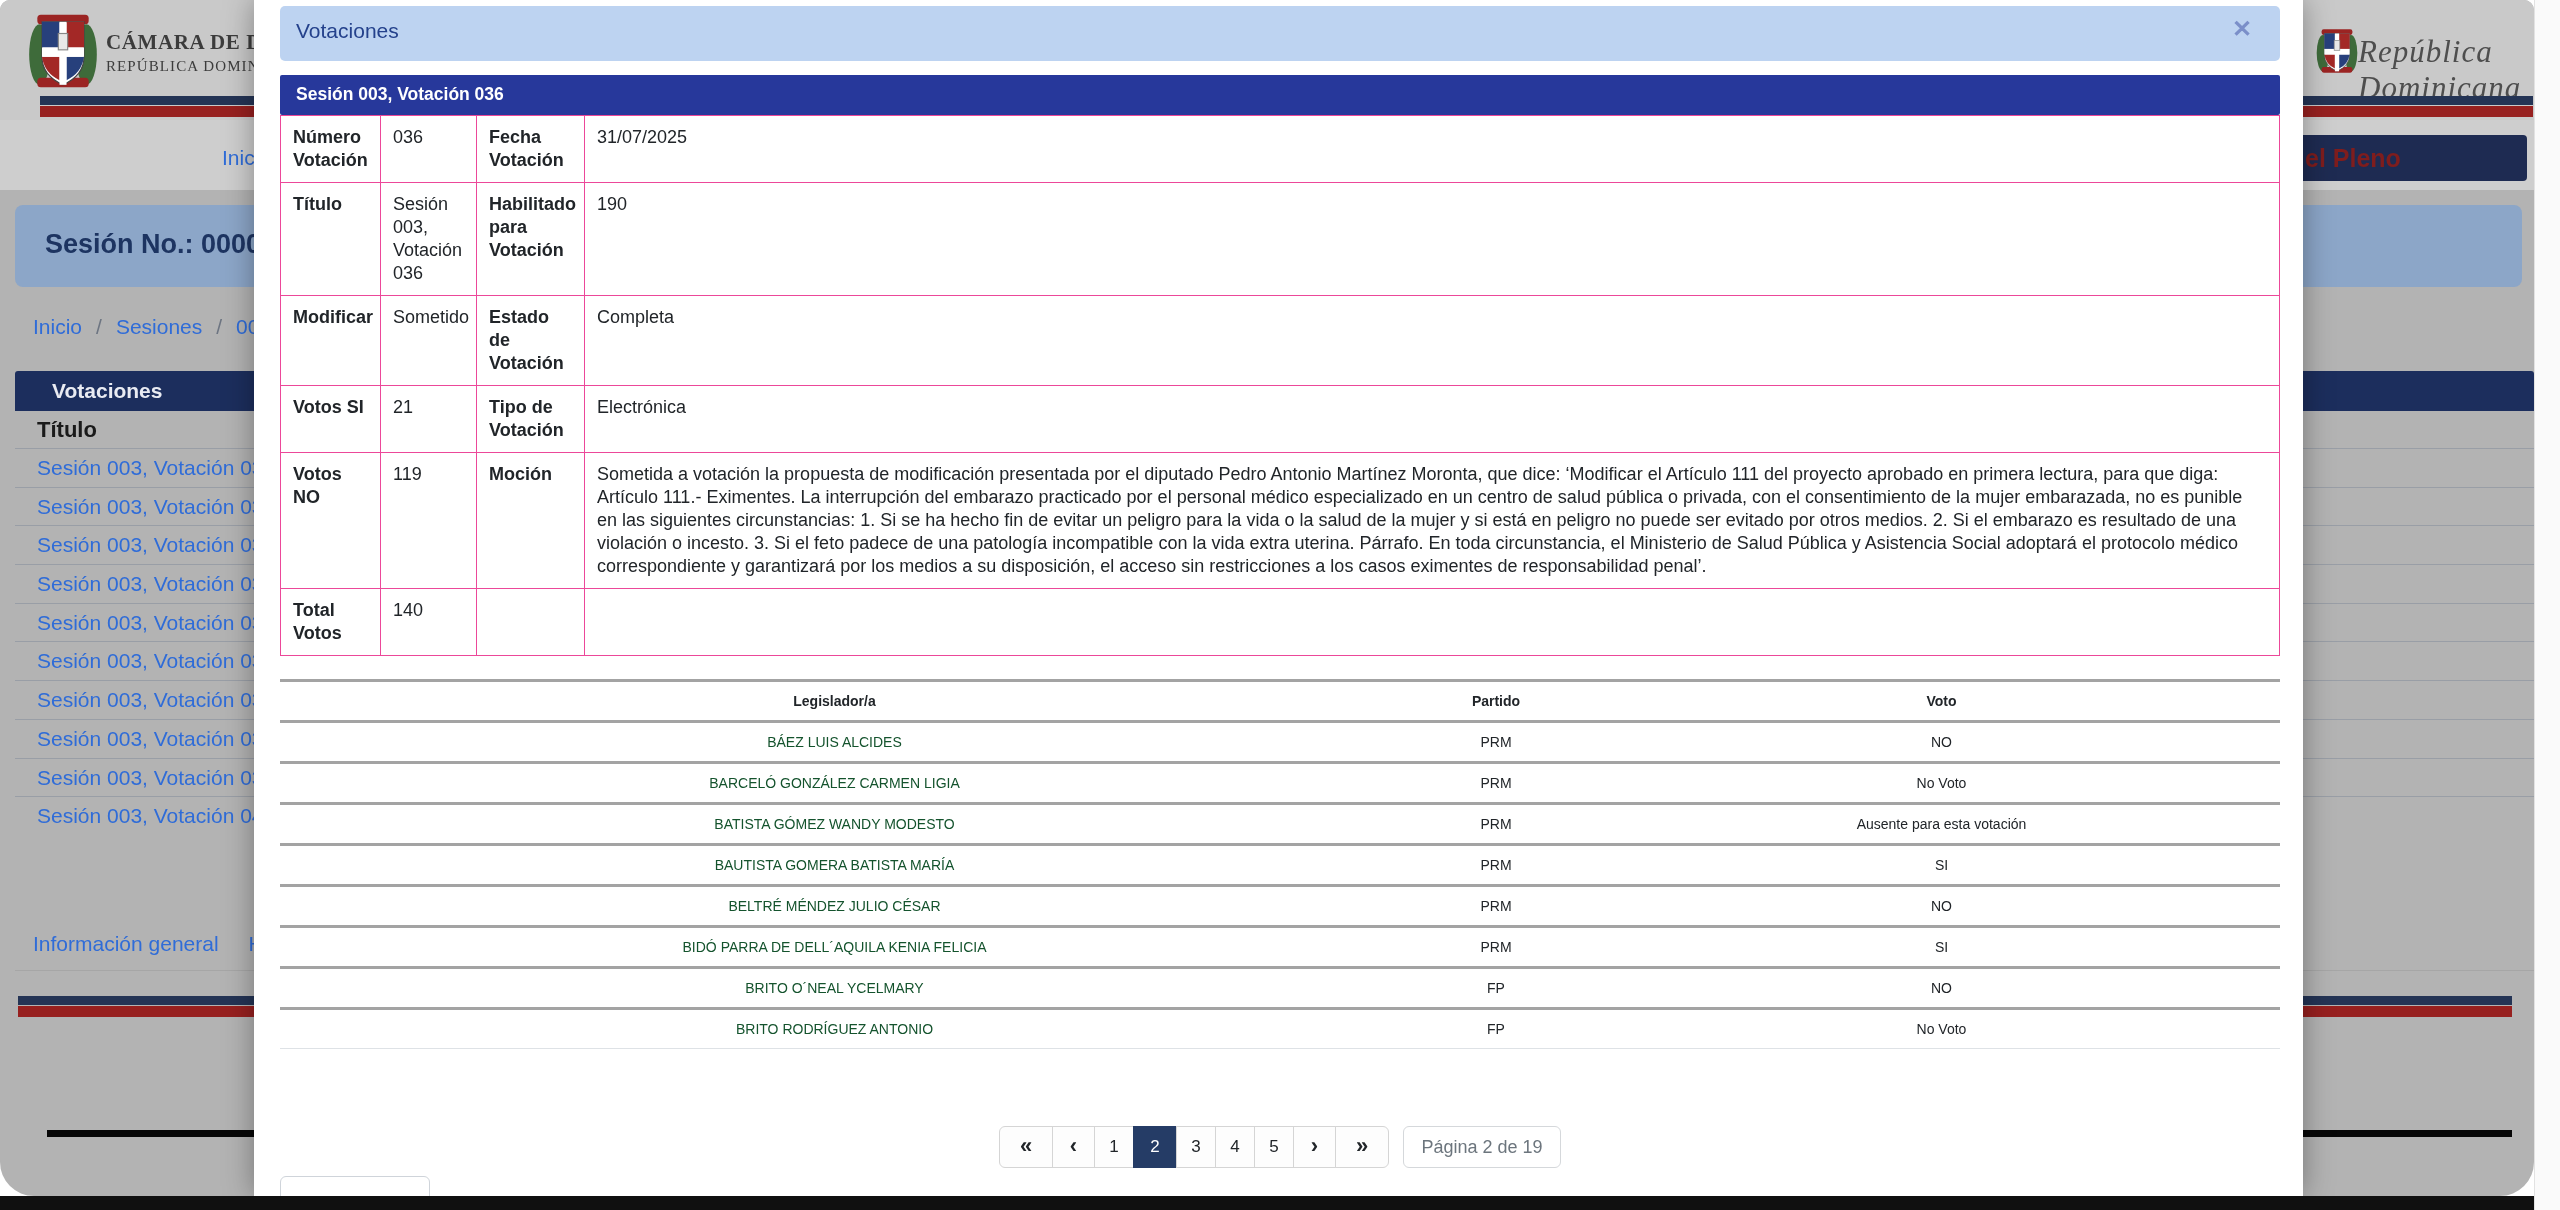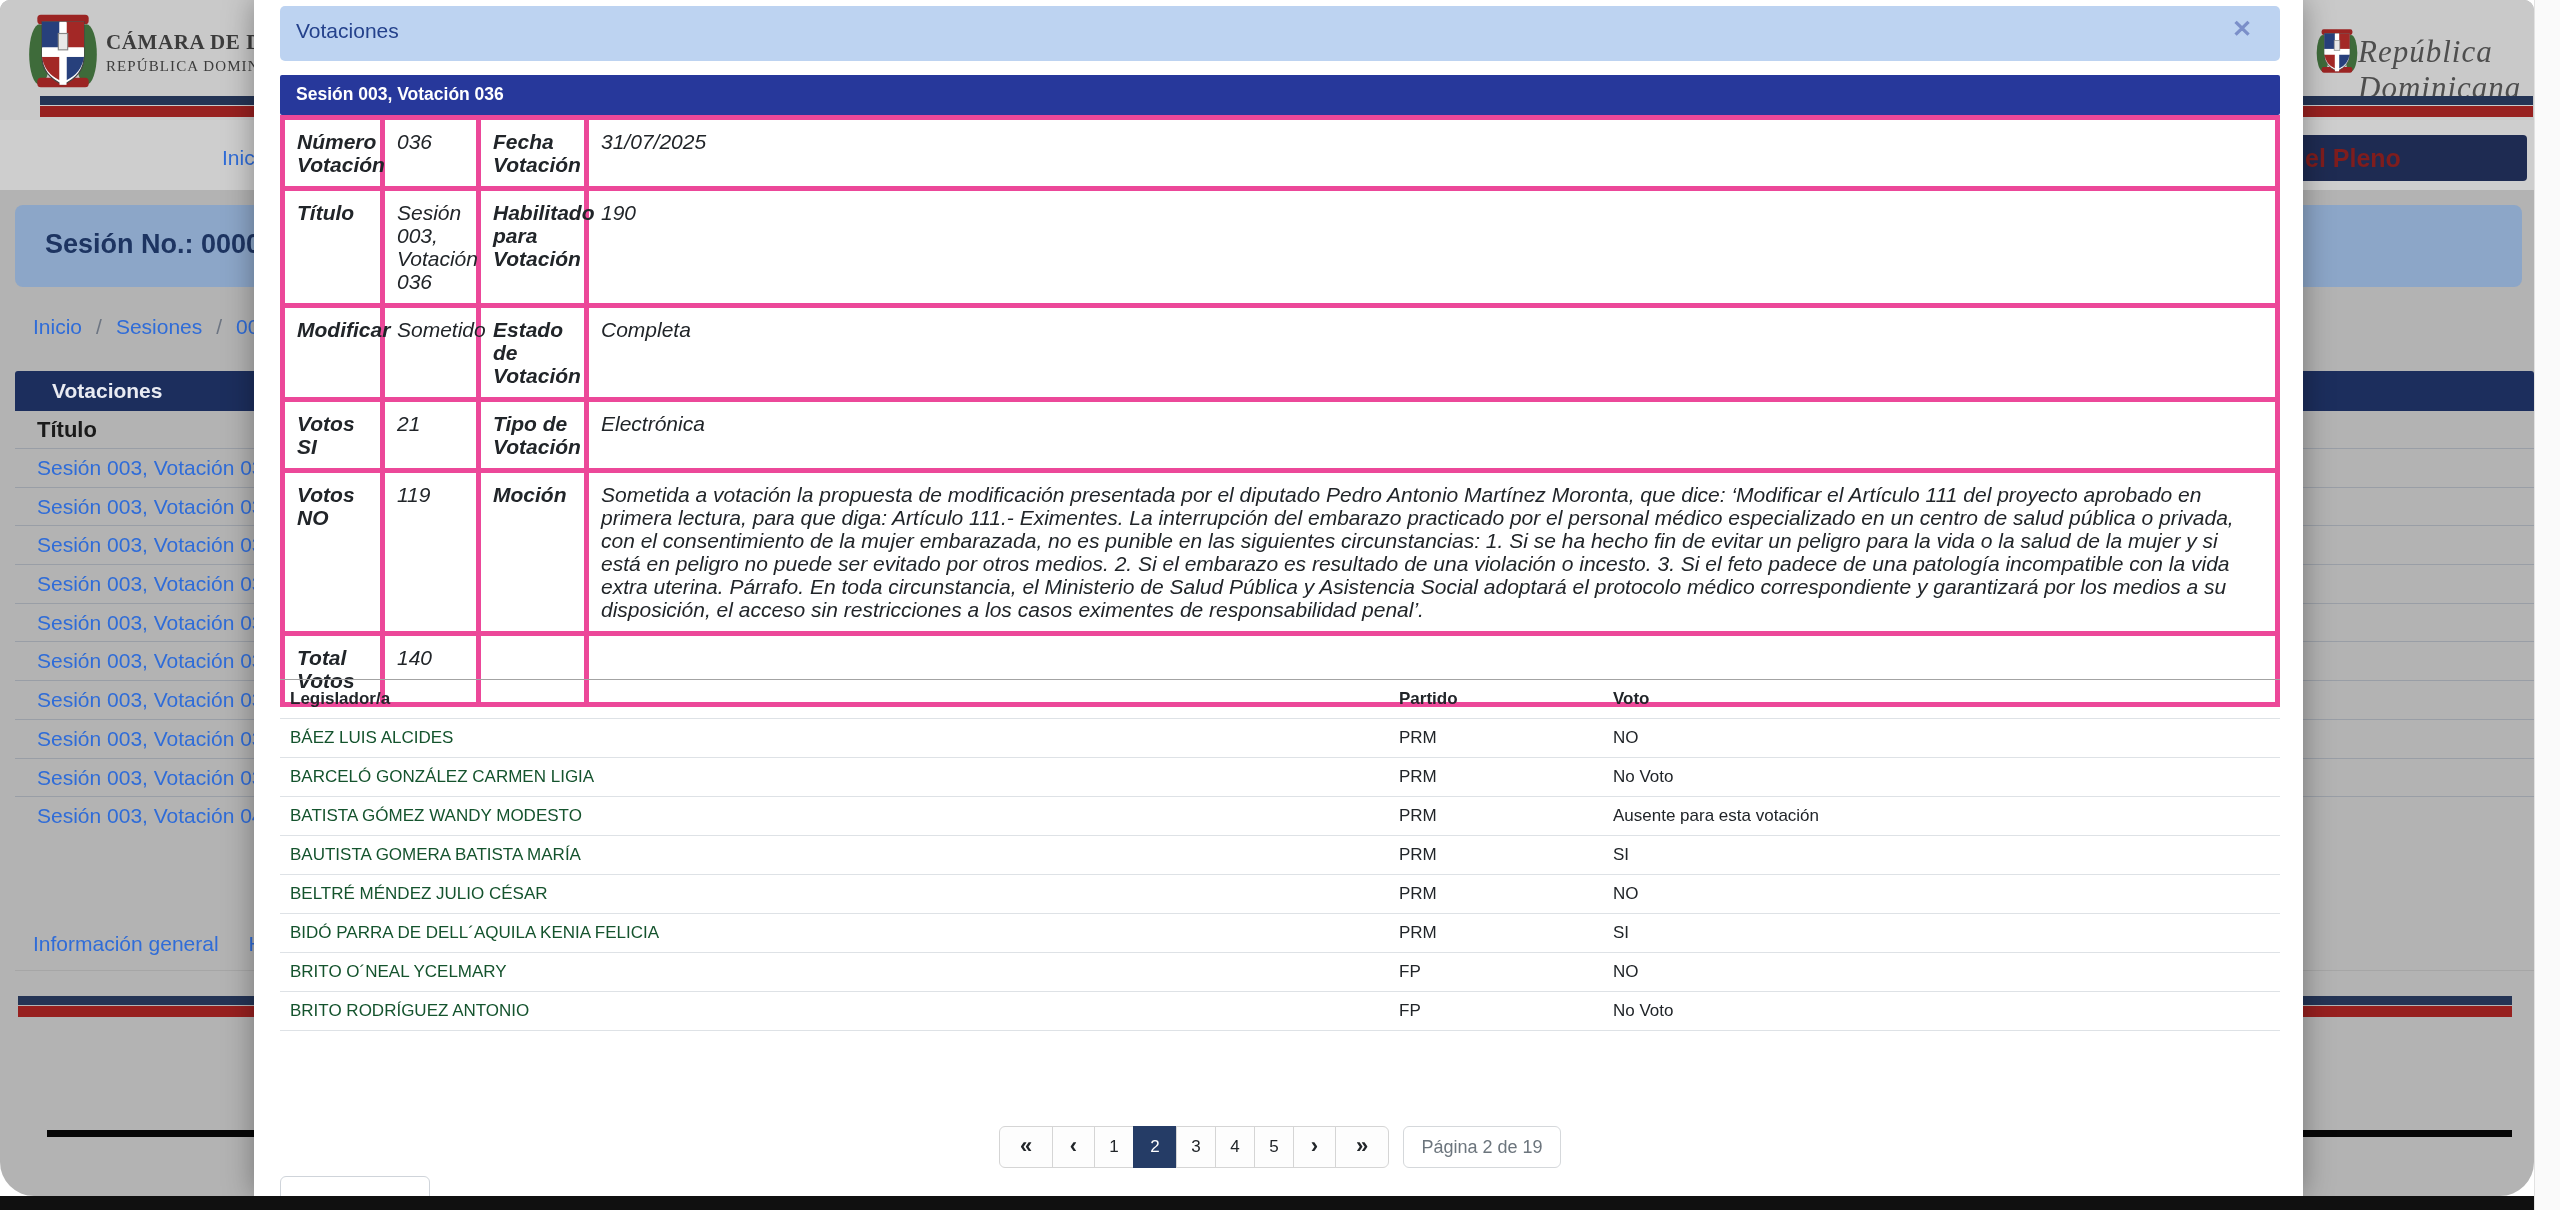--- a/index.html
+++ b/index.html
@@ -73,31 +73,31 @@
   .modal-close { position:absolute; right:28px; top:11px; font-size:24px; font-weight:bold;
                  color:#7b8fc9; cursor:pointer; line-height:1; }
 
   .section-bar { position:absolute; left:26px; top:75px; width:2000px; height:40px;
                  background:#27389b; border-radius:2px; }
   .section-bar-text { position:absolute; left:16px; top:9px; color:#ffffff;
                       font-size:17.5px; font-weight:bold; }
 
   table.details { position:absolute; left:26px; top:115px; width:2000px;
                   border-collapse:collapse; table-layout:fixed; }
-  table.details th, table.details td { border:5px solid #ec4899; vertical-align:top;
-                  padding:10px 12px; font-size:21px; line-height:23px; color:#212529;
-                  text-align:left; white-space:pre-line;font-style:italic; }
+  table.details th, table.details td { border:1px solid #ec4899; vertical-align:top;
+                  padding:10px 12px; font-size:18px; line-height:23px; color:#212529;
+                  text-align:left; white-space:pre-line; }
   table.details th { font-weight:bold; }
   table.details td.wide { white-space:normal; }
   col.c1 { width:100px; } col.c2 { width:96px; } col.c3 { width:108px; }
 
   table.leg { position:absolute; left:26px; top:679px; width:2000px;
               border-collapse:collapse; table-layout:fixed; }
-  table.leg th, table.leg td { border-top:1px solid #a3a3a3; border-bottom:1px solid #dee2e6;
-              font-size:17px; color:#212529; text-align:left; padding:7px 10px; line-height:24px; }
+  table.leg th, table.leg td { border-top:3px solid #a3a3a3; border-bottom:1px solid #dee2e6;
+              font-size:14px; color:#212529; text-align:center; padding:7px 10px; line-height:24px; }
   table.leg th { font-weight:bold; }
   table.leg td a { color:#14532d; text-decoration:none; }
   col.l1 { width:1109px; } col.l2 { width:214px; } col.l3 { width:677px; }
 
   .pagination { position:absolute; left:745px; top:1126px; display:flex; }
   .page-btn { height:42px; display:flex; align-items:center; justify-content:center;
               background:#fdfdfd; border:1px solid #d5d5d5; margin-left:-1px;
               font-size:17px; color:#212529; cursor:pointer; }
   .page-btn.arrow { font-size:22px; font-weight:bold; padding-bottom:3px; }
   .page-btn.dbl { width:54px; } .page-btn.sgl { width:43px; } .page-btn.num { width:40px; }

